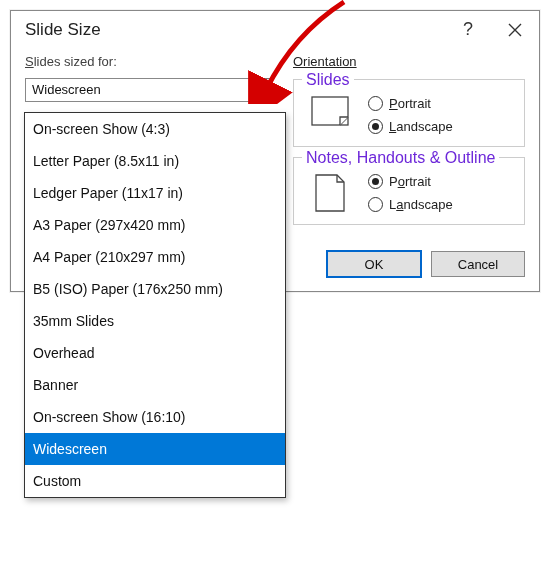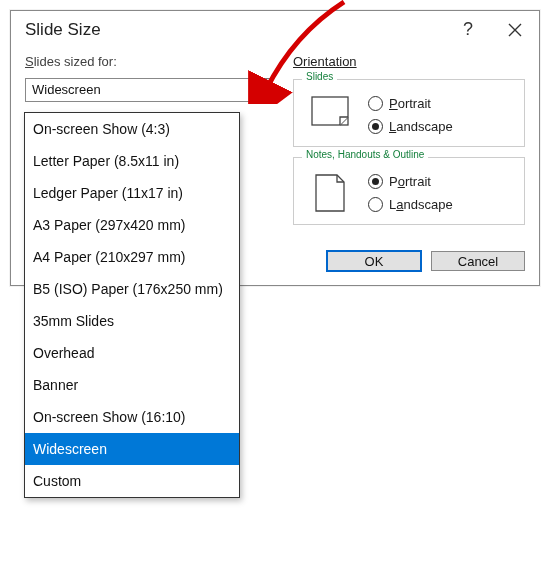--- a/index.html
+++ b/index.html
@@ -63,21 +63,21 @@
     background: #e1e1e1;
     display: flex;
     align-items: center;
     justify-content: center;
   }
   .combobox .dropdown-btn svg { display:block; }
   .dropdown-list {
     position: absolute;
     left: 24px;
     top: 112px;
-    width: 216px;
+    width: 262px;
     border: 1px solid #333;
     background: #fff;
     z-index: 10;
     box-shadow: 2px 3px 6px rgba(0,0,0,0.25);
   }
   .dropdown-list .item {
     padding: 5px 8px 5px 8px;
     font-size: 14px;
     color: #111;
     line-height: 22px;
@@ -97,22 +97,22 @@
     position: relative;
     margin-top: 10px;
     padding: 16px 10px 12px 14px;
   }
   .groupbox .legend {
     position: absolute;
     top: -9px;
     left: 8px;
     background: #fff;
     padding: 0 4px;
-    font-size: 10px;
-    color: #15803d;
+    font-size: 16px;
+    color: #6d28d9;
   }
   .group-row {
     display:flex;
     align-items:flex-start;
     gap: 16px;
   }
   .icon-slot { width: 44px; display:flex; justify-content:center; }
   .radios { display:flex; flex-direction:column; gap:8px; }
   .radio {
     display:flex; align-items:center; gap:6px;
@@ -127,21 +127,21 @@
   }
   .radio .lbl .ul { text-decoration: underline; }
   .buttons {
     display:flex;
     justify-content:flex-end;
     gap:10px;
     padding: 12px 14px 14px 14px;
   }
   .btn {
     min-width: 94px;
-    height: 20px;
+    height: 26px;
     border:1px solid #888;
     background:#e1e1e1;
     display:flex; align-items:center; justify-content:center;
     font-size:13px; color:#111;
   }
   .btn.primary {
     outline: 2px solid #0066cc;
     outline-offset: -1px;
     background:#e1e1e1;
   }

